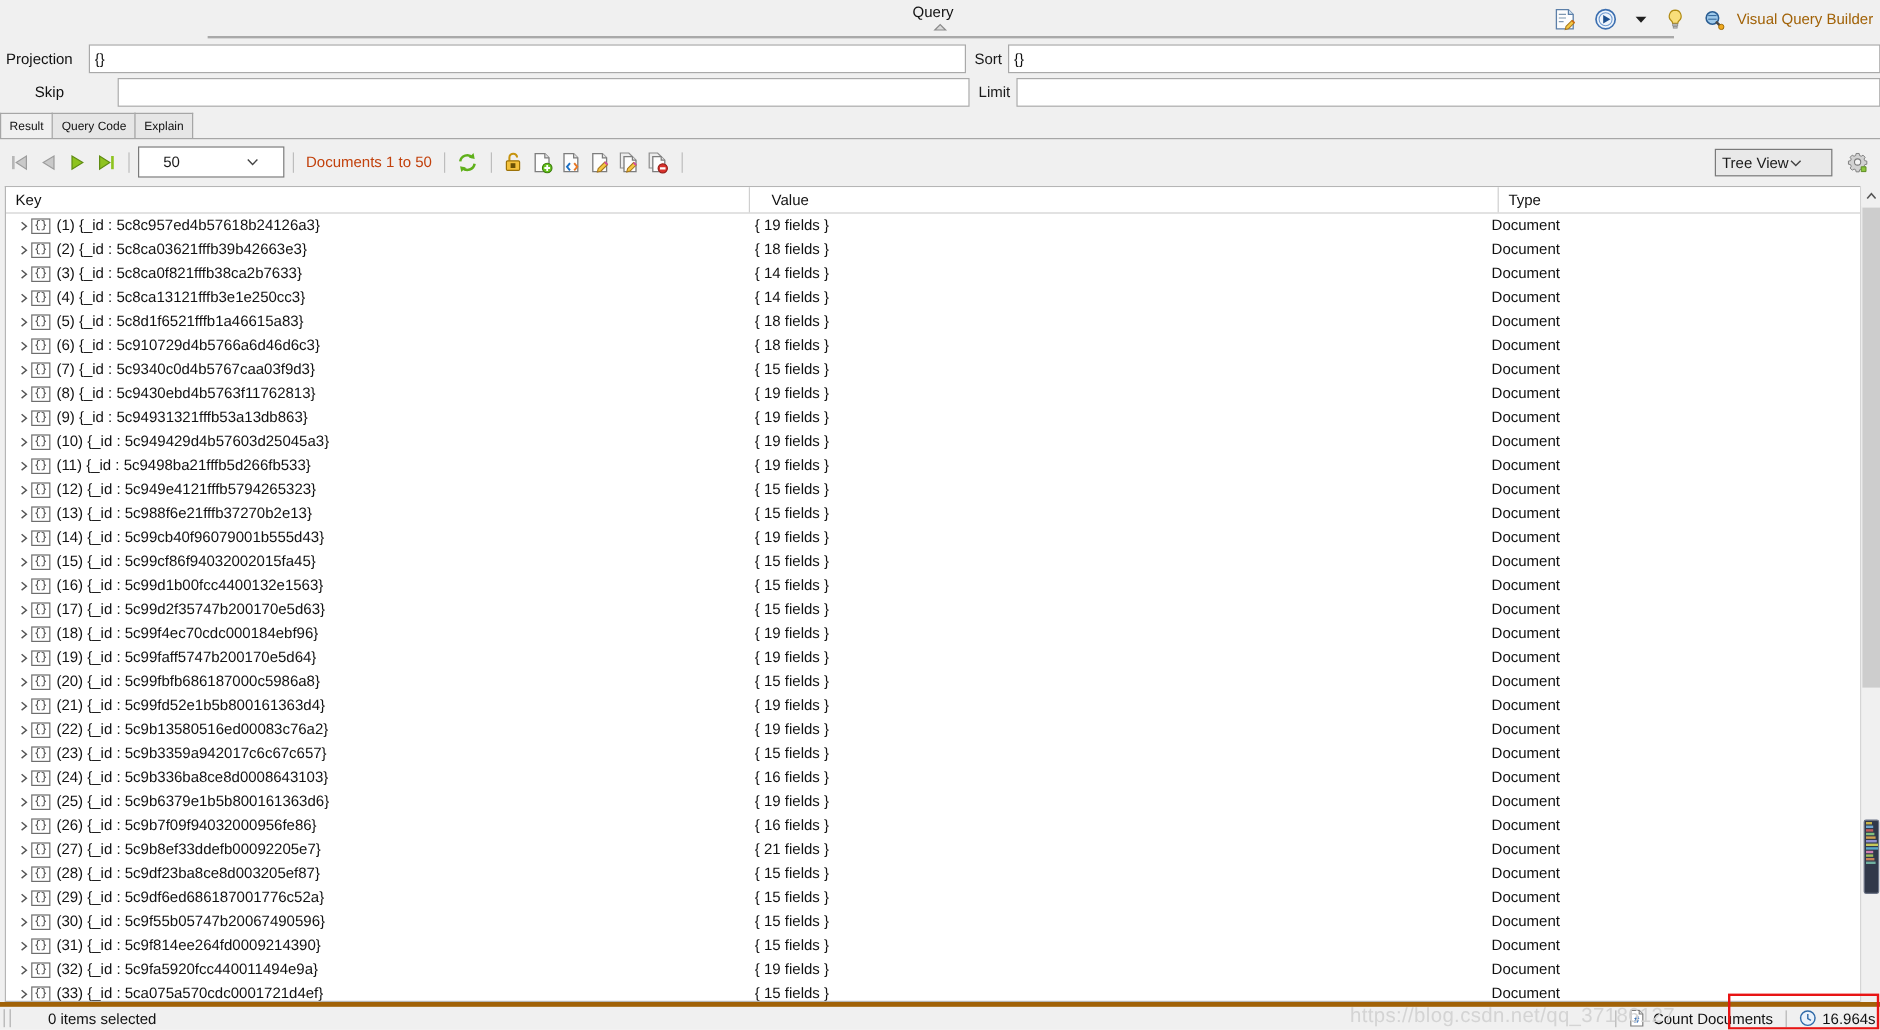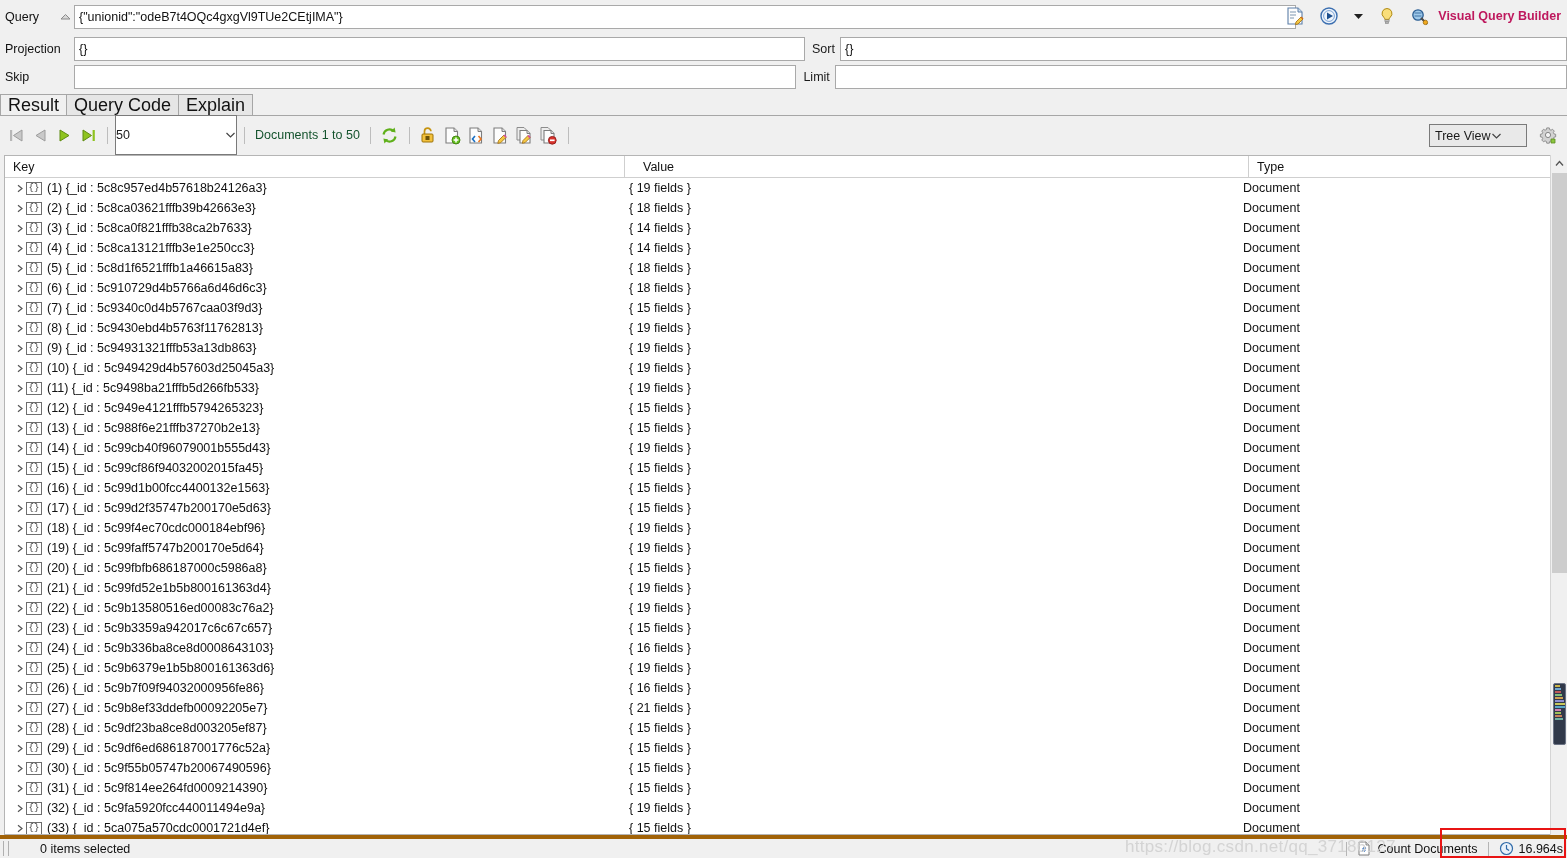--- a/index.html
+++ b/index.html
@@ -11,55 +11,55 @@
     font-family: "Liberation Sans", sans-serif;
     font-size: 12.5px;
     color: #1a1a1a;
     -webkit-font-smoothing: antialiased;
   }
   #app { position: relative; width: 1567px; height: 858px; background: #f0f0f0; }
 
   
   .qpanel { position: absolute; left: 0; top: 0; width: 1567px; height: 92px; background: #f0f0f0; }
   .qrow { position: absolute; left: 0; width: 1567px; height: 28px; display: flex; align-items: center; }
-  .qrow.r1 { top: 3px; }
+  .qrow.r1 { top: 3px; flex-direction: column; }
   .qrow.r2 { top: 35px; text-align: right; }
-  .qrow.r3 { top: 63px; }
+  .qrow.r3 { top: 63px; padding-left: 24px; }
   .qlabel { width: 56px; padding-left: 5px; font-size: 12.5px; color: #111; flex: none; }
   .collapse-ico { width: 18px; flex: none; display: flex; align-items: center; justify-content: center; }
   .collapse-ico svg { display: block; }
   .qinput {
     height: 24px; background: #ffffff; border: 1px solid #a9a9a9;
     display: flex; align-items: center; padding: 0 4px;
     font-size: 12.5px; color: #111; overflow: hidden; white-space: nowrap;
   }
   .qinput.query { width: 1222px; }
   .qinput.projection { width: 738px; }
   .qinput.sort { width: 734px; }
   .qinput.skip { width: 738px; }
   .qinput.limit { width: 748px; }
   .inline-label { flex: none; padding: 0 5px 0 7px; font-size: 12.5px; }
 
   .qtools { position: absolute; right: 6px; top: 4px; display: flex; align-items: center; gap: 12px; height: 24px; }
   .tool-ico { width: 22px; height: 22px; display: flex; align-items: center; justify-content: center; cursor: default; }
-  .vqb { display: flex; align-items: center; gap: 9px; font-size: 12.5px; color: #be185d; font-weight: bold; }
+  .vqb { display: flex; align-items: center; gap: 9px; font-size: 12.5px; color: #a16207; }
 
   
   .tabstrip { position: absolute; left: 0; top: 94px; width: 1567px; height: 22px; background: #f0f0f0; border-bottom: 1px solid #a6a6a6; display: flex; align-items: flex-end; }
-  .tab { height: 21px; padding: 0 7px; display: flex; align-items: center; font-size: 18px;
+  .tab { height: 21px; padding: 0 7px; display: flex; align-items: center; font-size: 10px;
          border: 1px solid #a6a6a6; border-bottom: none; background: #e6e6e6; margin-right: -1px; color: #111; text-align: right; }
   .tab.active { background: #f0f0f0; position: relative; z-index: 2; }
 
   
   .rtoolbar { position: absolute; left: 0; top: 117px; width: 1567px; height: 36px; background: #f0f0f0; display: flex; align-items: center; padding-left: 4px; }
   .navbtn { width: 24px; height: 24px; display: flex; align-items: center; justify-content: center; }
   .sep { width: 1px; height: 17px; background: #bdbdbd; margin: 0 7px; }
-  .pagesel { width: 122px; height: 40px; border: 1px solid #7a7a7a; background: #fff; display: flex; align-items: center;
-             padding: 0 0; font-size: 12.5px; justify-content: space-between; }
-  .docrange { font-size: 12.5px; color: #14532d; padding: 0 3px; }
+  .pagesel { width: 122px; height: 26px; border: 1px solid #7a7a7a; background: #fff; display: flex; align-items: center;
+             padding: 0 20px; font-size: 12.5px; justify-content: space-between; }
+  .docrange { font-size: 12.5px; color: #c2410c; padding: 0 3px; }
   .tbico { width: 24px; height: 22px; display: flex; align-items: center; justify-content: center; }
   .viewsel { position: absolute; right: 40px; top: 124px; width: 98px; height: 23px; border: 1px solid #7a7a7a;
              background: #e9e9e9; display: flex; align-items: center; justify-content: flex-start; padding: 0 5px; font-size: 12.5px; }
   .gearbtn { position: absolute; right: 6px; top: 124px; width: 26px; height: 23px; display: flex; align-items: center; justify-content: center; }
 
   
   .grid { position: absolute; left: 4px; top: 155px; width: 1559px; height: 680px; background: #fff; border: 1px solid #b5b5b5; border-right: none; }
   .ghead { height: 22px; background: #fff; border-bottom: 1px solid #cfcfcf; display: flex; position: relative; justify-content: space-between; }
   .gh { font-size: 12.5px; color: #111; display: flex; align-items: center; padding-left: 8px; }
   .gh.key { width: 620px; border-right: 1px solid #cfcfcf; }

